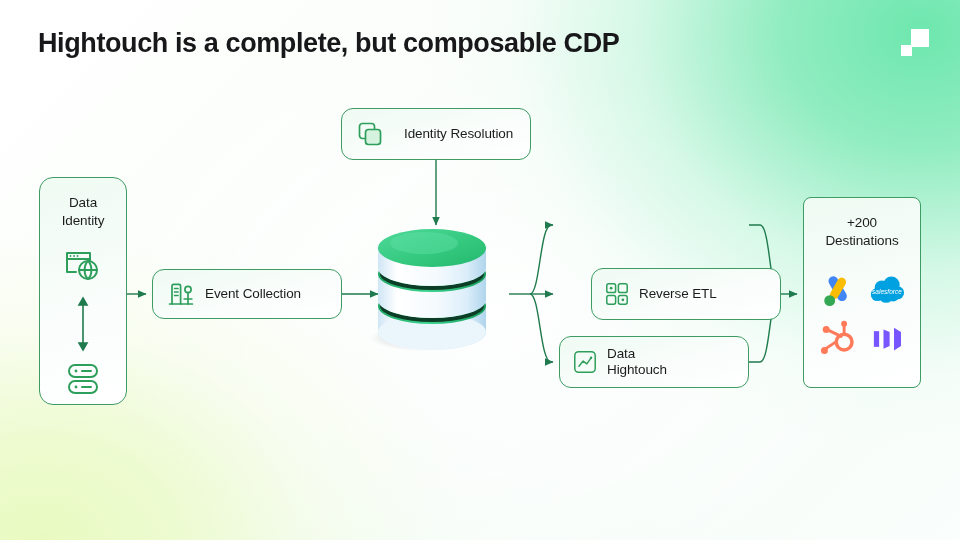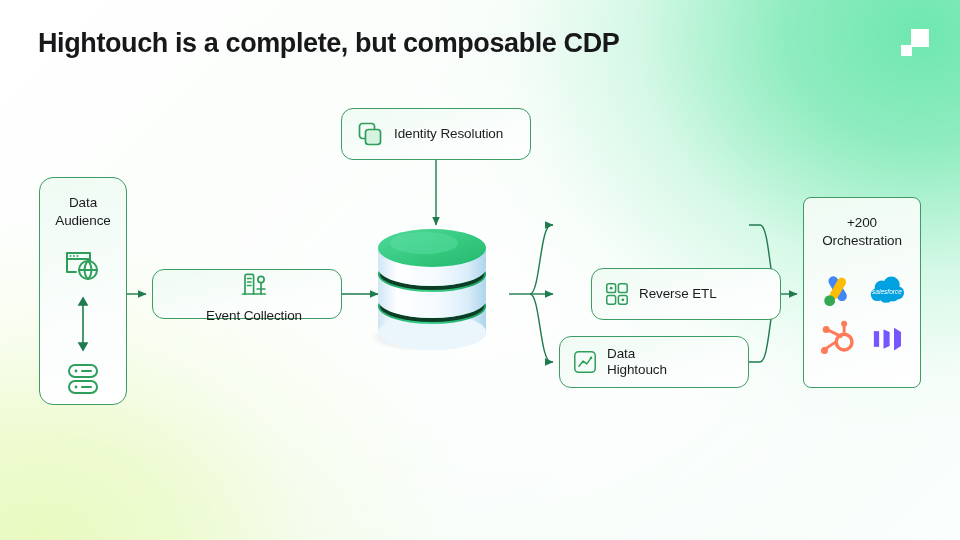--- a/index.html
+++ b/index.html
@@ -71,27 +71,27 @@
   }
   #ds-icons {
     position: absolute; left: 0; right: 0; top: 70px;
     display: flex; flex-direction: column; align-items: center;
   }
   #ds-arrow { width: 14px; height: 56px; margin: 10px 0 10px 0; }
 
   
   #event-collection {
     left: 152px; top: 269px; width: 190px; height: 50px;
-    padding-left: 14px; gap: 10px; flex-direction: column;
+    padding-left: 14px; gap: 10px;
   }
 
   
   #identity-resolution {
     left: 341px; top: 108px; width: 190px; height: 52px;
-    padding-left: 14px; gap: 10px;
+    padding-left: 14px; gap: 20px;
   }
 
   
   #audience-orchestration { left: 559px; top: 198px; width: 190px; height: 54px; padding-left: 12px; gap: 9px; }
   #reverse-etl            { left: 591px; top: 268px; width: 190px; height: 52px; padding-left: 12px; gap: 9px; }
   #data-onboarding        { left: 559px; top: 336px; width: 190px; height: 52px; padding-left: 12px; gap: 9px; }
 
   
   #destinations {
     left: 803px; top: 197px; width: 118px; height: 191px;
@@ -160,21 +160,21 @@
 
       <path d="M749,362 L760,362 C770,362 770,294 778,294"></path>
 
       <path d="M778,294 L797,294" marker-end="url(#ah)"></path>
     </g>
   </svg>
 
   <div class="card" id="data-sources">
     <div class="label">
       <span>Data</span><br>
-      <span>Audience</span>
+      <span>Identity</span>
     </div>
     <div id="ds-icons">
 
       <svg width="40" height="38" viewBox="0 0 40 38">
         <g fill="none" stroke="#2E9E5B" stroke-width="2" stroke-linecap="round" stroke-linejoin="round">
           <path d="M4,5 L27,5 L27,13 M4,5 L4,24 L13,24"></path>
           <path d="M4,11 L27,11"></path>
           <circle cx="7.5" cy="8" r="0.9" fill="#2E9E5B" stroke="none"></circle>
           <circle cx="11" cy="8" r="0.9" fill="#2E9E5B" stroke="none"></circle>
           <circle cx="14.5" cy="8" r="0.9" fill="#2E9E5B" stroke="none"></circle>
@@ -297,21 +297,21 @@
     </svg>
     <span class="label">
       <span>Data</span><br>
       <span>Hightouch</span>
     </span>
   </div>
 
   <div class="card" id="destinations">
     <div class="label">
       <span>+200</span><br>
-      <span>Orchestration</span>
+      <span>Destinations</span>
     </div>
     <div id="dest-logos">
 
       <svg class="dest-logo" viewBox="0 0 48 48">
         <g transform="rotate(-30 24 24)">
           <rect x="19.5" y="6" width="11" height="31" rx="5.5" fill="#4285F4"></rect>
         </g>
         <g transform="rotate(30 24 24)">
           <rect x="17.5" y="8" width="10" height="27" rx="5" fill="#FBBC04"></rect>
         </g>

